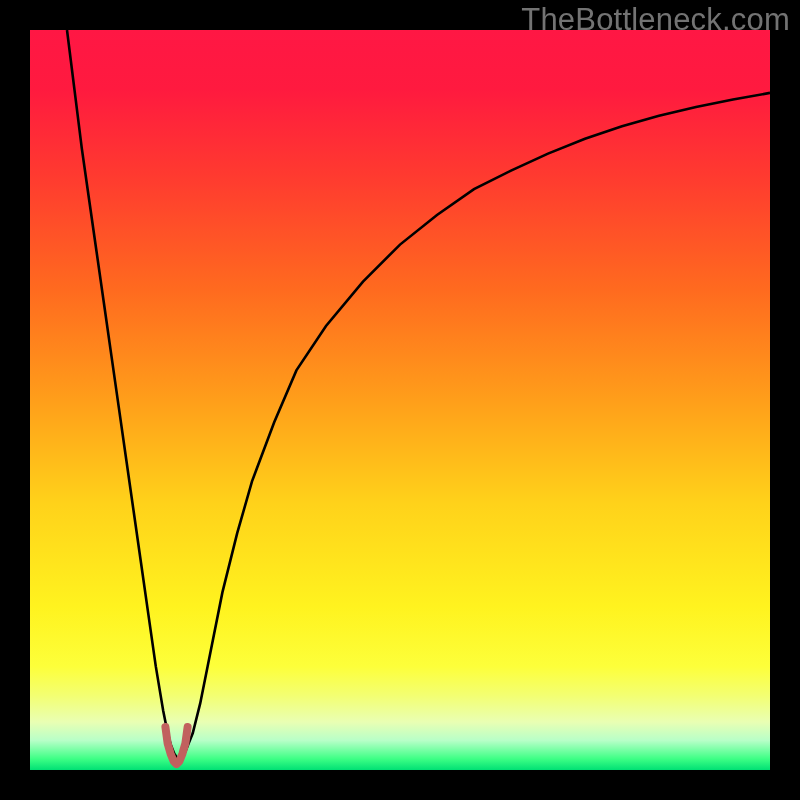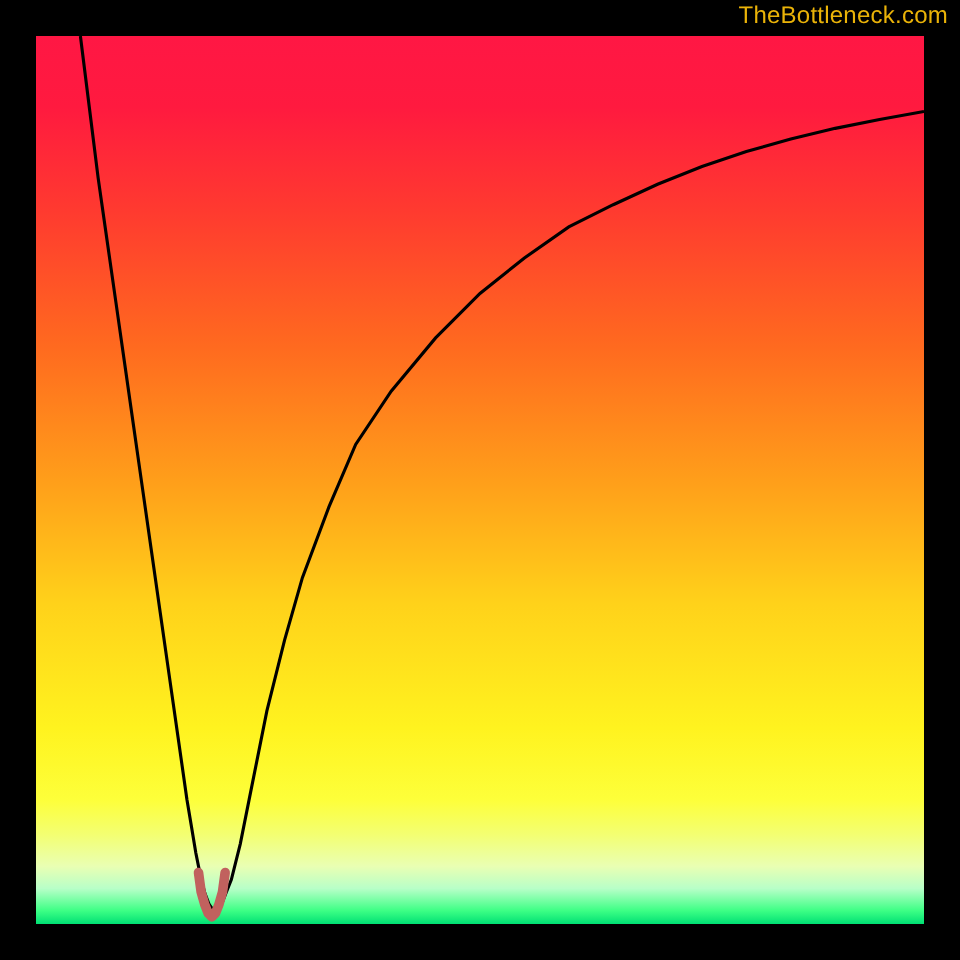--- a/index.html
+++ b/index.html
@@ -24,23 +24,23 @@
     top: 30px;
     width: 740px;
     height: 740px;
     overflow: hidden;
   }
   .attribution {
     position: absolute;
     top: 2px;
     right: 10px;
     font-family: Arial, Helvetica, sans-serif;
-    font-size: 20px;
+    font-size: 31px;
     font-weight: 500;
-    color: #eab308;
+    color: #737373;
     letter-spacing: 0.2px;
   }
   svg { display: block; }
 </style>
 </head>
 <body>
 
 <div class="frame">
 
   <div class="attribution">TheBottleneck.com</div>

